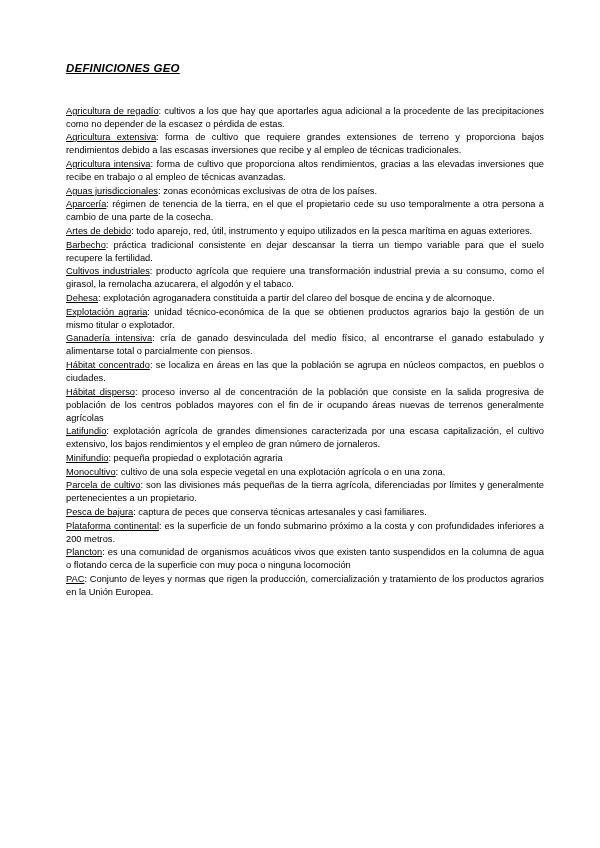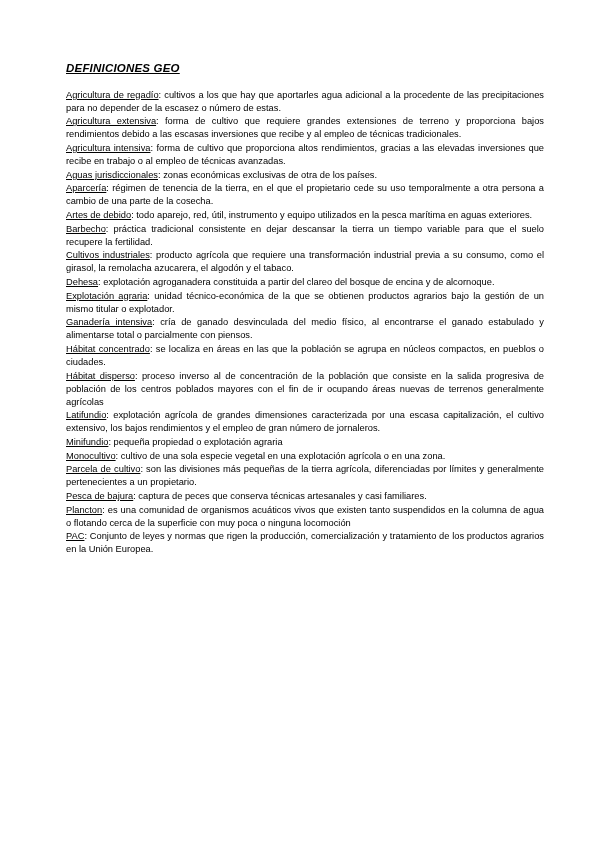--- a/index.html
+++ b/index.html
@@ -21,21 +21,21 @@
     box-sizing: border-box;
     padding: 62px 56px 0 66px;
     background: #ffffff;
   }
   .doc-title {
     font-size: 11.5px;
     font-weight: bold;
     font-style: italic;
     text-decoration: underline;
     letter-spacing: 0.2px;
-    margin: 0 0 14px 0;
+    margin: 0 0 30px 0;
     line-height: 1.1;
   }
   .entries {
     margin: 0;
     padding: 0;
     list-style: none;
   }
   .entry {
     font-size: 9.3px;
     line-height: 13.1px;
@@ -52,34 +52,35 @@
     text-decoration: none;
   }
 </style>
 </head>
 <body>
 
 <div class="page">
   <h1 class="doc-title">DEFINICIONES GEO</h1>
 
   <div class="entries">
-    <p class="entry"><span class="term">Agricultura de regadío</span><span class="def">: cultivos a los que hay que aportarles agua adicional a la procedente de las precipitaciones para no depender de la escasez o número de estas.</span></p>
+    <p class="entry"><span class="term">Agricultura de regadío</span><span class="def">: cultivos a los que hay que aportarles agua adicional a la procedente de las precipitaciones como no depender de la escasez o pérdida de estas.</span></p>
     <p class="entry"><span class="term">Agricultura extensiva</span><span class="def">: forma de cultivo que requiere grandes extensiones de terreno y proporciona bajos rendimientos debido a las escasas inversiones que recibe y al empleo de técnicas tradicionales.</span></p>
     <p class="entry"><span class="term">Agricultura intensiva</span><span class="def">: forma de cultivo que proporciona altos rendimientos, gracias a las elevadas inversiones que recibe en trabajo o al empleo de técnicas avanzadas.</span></p>
     <p class="entry"><span class="term">Aguas jurisdiccionales</span><span class="def">: zonas económicas exclusivas de otra de los países.</span></p>
     <p class="entry"><span class="term">Aparcería</span><span class="def">: régimen de tenencia de la tierra, en el que el propietario cede su uso temporalmente a otra persona a cambio de una parte de la cosecha.</span></p>
     <p class="entry"><span class="term">Artes de debido</span><span class="def">: todo aparejo, red, útil, instrumento y equipo utilizados en la pesca marítima en aguas exteriores.</span></p>
     <p class="entry"><span class="term">Barbecho</span><span class="def">: práctica tradicional consistente en dejar descansar la tierra un tiempo variable para que el suelo recupere la fertilidad.</span></p>
     <p class="entry"><span class="term">Cultivos industriales</span><span class="def">: producto agrícola que requiere una transformación industrial previa a su consumo, como el girasol, la remolacha azucarera, el algodón y el tabaco.</span></p>
     <p class="entry"><span class="term">Dehesa</span><span class="def">: explotación agroganadera constituida a partir del clareo del bosque de encina y de alcornoque.</span></p>
     <p class="entry"><span class="term">Explotación agraria</span><span class="def">: unidad técnico-económica de la que se obtienen productos agrarios bajo la gestión de un mismo titular o explotador.</span></p>
     <p class="entry"><span class="term">Ganadería intensiva</span><span class="def">: cría de ganado desvinculada del medio físico, al encontrarse el ganado estabulado y alimentarse total o parcialmente con piensos.</span></p>
     <p class="entry"><span class="term">Hábitat concentrado</span><span class="def">: se localiza en áreas en las que la población se agrupa en núcleos compactos, en pueblos o ciudades.</span></p>
     <p class="entry"><span class="term">Hábitat disperso</span><span class="def">: proceso inverso al de concentración de la población que consiste en la salida progresiva de población de los centros poblados mayores con el fin de ir ocupando áreas nuevas de terrenos generalmente agrícolas</span></p>
     <p class="entry"><span class="term">Latifundio</span><span class="def">: explotación agrícola de grandes dimensiones caracterizada por una escasa capitalización, el cultivo extensivo, los bajos rendimientos y el empleo de gran número de jornaleros.</span></p>
     <p class="entry"><span class="term">Minifundio</span><span class="def">: pequeña propiedad o explotación agraria</span></p>
     <p class="entry"><span class="term">Monocultivo</span><span class="def">: cultivo de una sola especie vegetal en una explotación agrícola o en una zona.</span></p>
     <p class="entry"><span class="term">Parcela de cultivo</span><span class="def">: son las divisiones más pequeñas de la tierra agrícola, diferenciadas por límites y generalmente pertenecientes a un propietario.</span></p>
     <p class="entry"><span class="term">Pesca de bajura</span><span class="def">: captura de peces que conserva técnicas artesanales y casi familiares.</span></p>
+    <p class="entry"><span class="term">Plataforma continental</span><span class="def">: es la superficie de un fondo submarino próximo a la costa y con profundidades inferiores a 200 metros.</span></p>
     <p class="entry"><span class="term">Plancton</span><span class="def">: es una comunidad de organismos acuáticos vivos que existen tanto suspendidos en la columna de agua o flotando cerca de la superficie con muy poca o ninguna locomoción</span></p>
     <p class="entry"><span class="term">PAC</span><span class="def">: Conjunto de leyes y normas que rigen la producción, comercialización y tratamiento de los productos agrarios en la Unión Europea.</span></p>
   </div>
 </div>
 
 </body></html>

